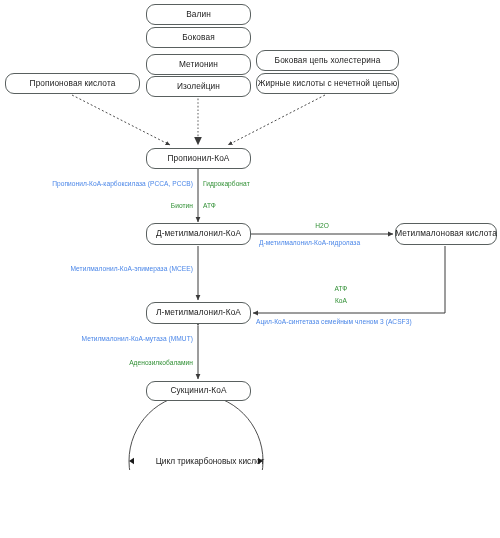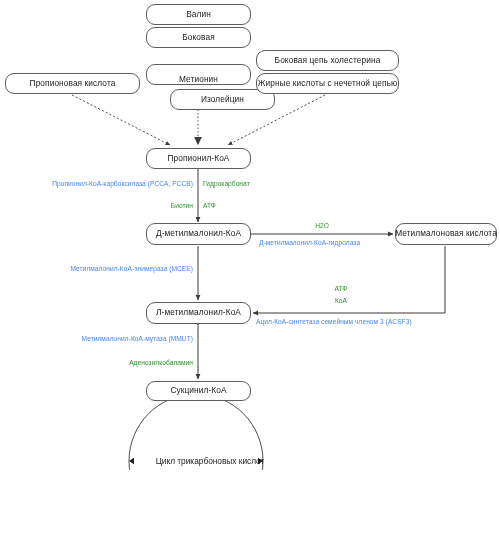--- a/index.html
+++ b/index.html
@@ -98,25 +98,25 @@
   </svg>
 
   <div class="node" style="left:146px; top:4px; width:105px; height:21px;">
     <span>Валин</span>
   </div>
 
   <div class="node" style="left:146px; top:27px; width:105px; height:21px;">
     <span>Боковая</span>
   </div>
 
-  <div class="node" style="left:146px; top:64px; width:105px; height:21px;align-items:flex-end;">
+  <div class="node" style="left:146px; top:54px; width:105px; height:21px;">
     <span>Метионин</span>
   </div>
 
-  <div class="node" style="left:146px; top:89px; width:105px; height:21px;margin-left:24px;">
+  <div class="node" style="left:146px; top:76px; width:105px; height:21px;">
     <span>Изолейцин</span>
   </div>
 
   <div class="node" style="left:256px; top:50px; width:143px; height:21px;">
     <span>Боковая цепь холестерина</span>
   </div>
 
   <div class="node" style="left:256px; top:73px; width:143px; height:21px;">
     <span>Жирные кислоты с нечетной цепью</span>
   </div>

